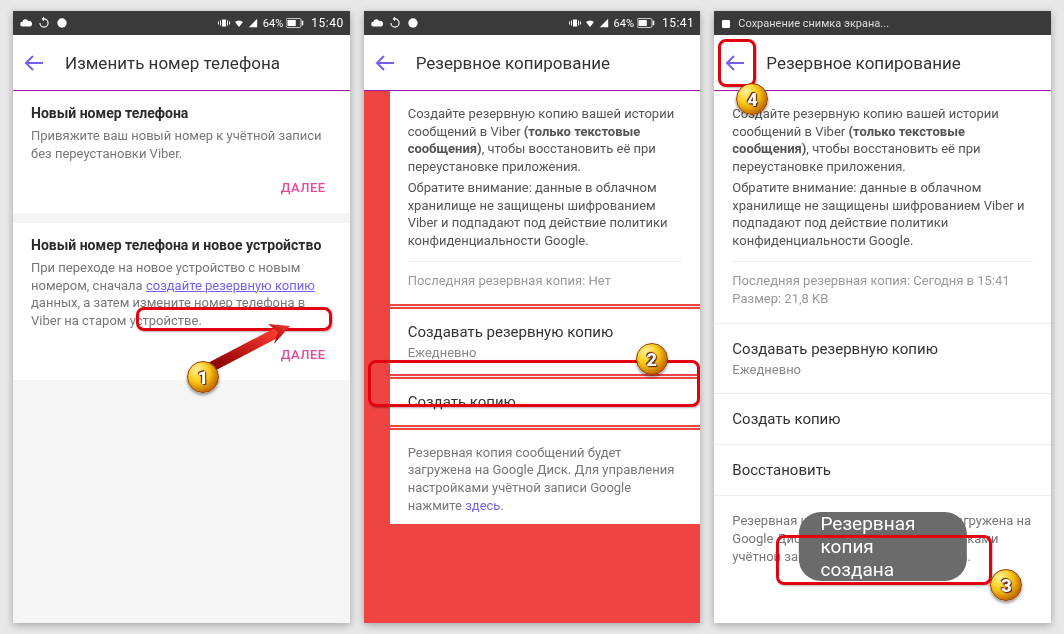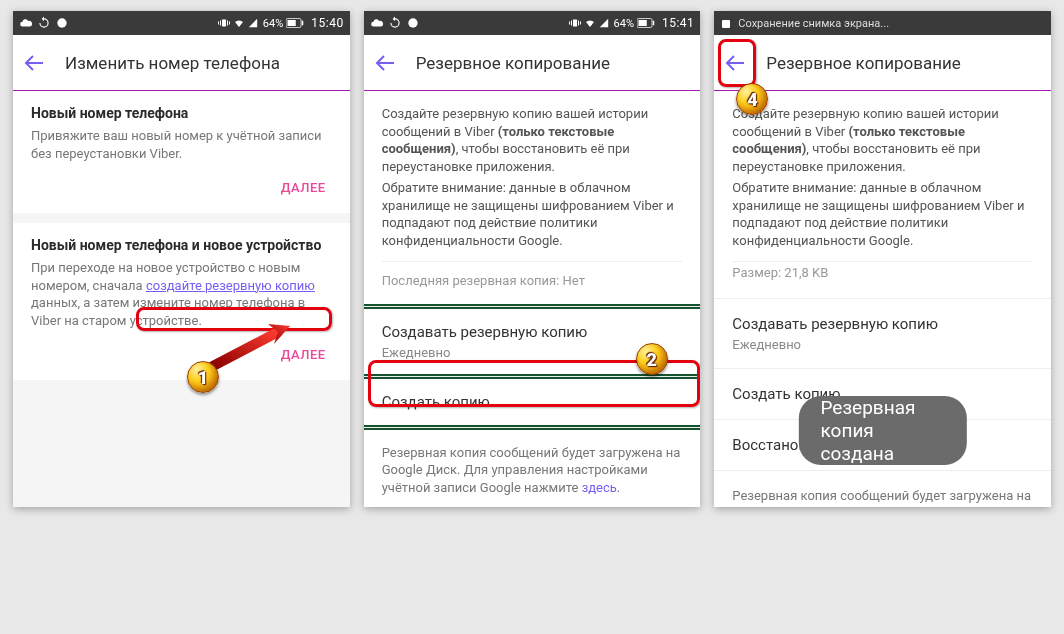--- a/index.html
+++ b/index.html
@@ -13,21 +13,21 @@
       background: #e8e8e8;
       width: 1064px;
       height: 634px;
       display: flex;
       gap: 14px;
       padding: 11px 13px;
       position: relative;
     }
     .phone {
       width: 340px;
-      height: 496px;
+      height: 612px;
       background: #fff;
       box-shadow: 0 2px 8px rgba(0,0,0,0.3);
       display: flex;
       flex-direction: column;
       overflow: hidden;
       position: relative;
     }
     .statusbar {
       height: 24px;
       background: #3a3a3a;
@@ -289,21 +289,21 @@
     </div>
   </div>
 
   <div class="appbar">
     <svg class="back" viewBox="0 0 24 24" fill="none" stroke="currentColor" stroke-width="2">
         <path d="M20 12H4m6-7l-7 7 7 7"></path>
       </svg>
     <span class="title">Резервное копирование</span>
   </div>
 
-  <div class="content" style="background:#14532d;">
+  <div class="content" style="background:#ef4444;padding-left:26px;">
     <div class="card nobottom" style="padding-bottom:14px;">
       <div class="section-text" style="color:#555;">
         <span>Создайте резервную копию вашей истории сообщений в Viber </span><b>(только текстовые сообщения)</b><span>, чтобы восстановить её при переустановке приложения.</span>
       </div>
       <div class="section-text" style="color:#555; margin-top:4px;">Обратите внимание: данные в облачном хранилище не защищены шифрованием Viber и подпадают под действие политики конфиденциальности Google.</div>
       <hr class="divider" style="margin-top:12px;">
       <div class="section-text" style="color:#999; margin-top:10px;">Последняя резервная копия: Нет</div>
     </div>
     <hr class="divider">
     <div class="list-item">
@@ -346,20 +346,21 @@
     <span class="title">Резервное копирование</span>
   </div>
 
   <div class="content" style="background:#fff;">
     <div class="card nobottom" style="padding-bottom:14px;">
       <div class="section-text" style="color:#555;">
         <span>Создайте резервную копию вашей истории сообщений в Viber </span><b>(только текстовые сообщения)</b><span>, чтобы восстановить её при переустановке приложения.</span>
       </div>
       <div class="section-text" style="color:#555; margin-top:4px;">Обратите внимание: данные в облачном хранилище не защищены шифрованием Viber и подпадают под действие политики конфиденциальности Google.</div>
       <hr class="divider" style="margin-top:12px;">
+      <div class="section-text" style="color:#999; margin-top:10px;">Последняя резервная копия: Сегодня в 15:41</div>
       <div class="section-text" style="color:#999;">Размер: 21,8 KB</div>
     </div>
     <hr class="divider">
     <div class="list-item">
       <div class="li-title">Создавать резервную копию</div>
       <div class="li-sub">Ежедневно</div>
     </div>
     <hr class="divider">
     <div class="list-item">
       <div class="li-title">Создать копию</div>

